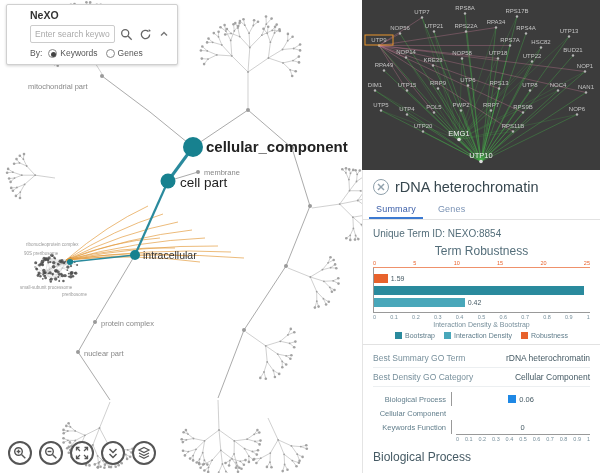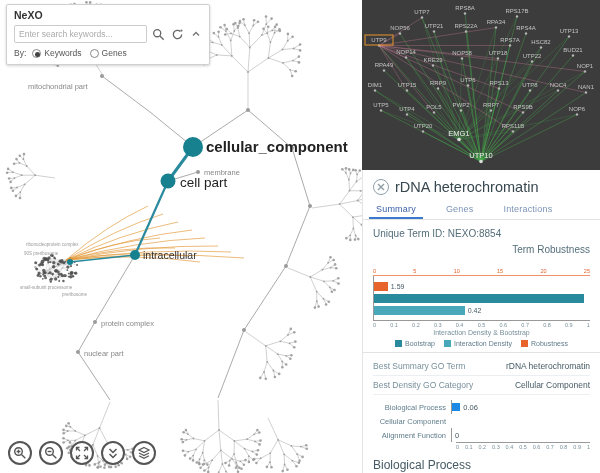--- a/index.html
+++ b/index.html
@@ -4,22 +4,22 @@
 <style>
   html,body{margin:0;padding:0;background:#fff;}
   *{box-sizing:border-box;font-family:"Liberation Sans","DejaVu Sans",sans-serif;}
   #app{position:relative;width:600px;height:473px;overflow:hidden;background:#fff;}
 
   
   #graph-area{position:absolute;left:0;top:0;width:362px;height:473px;background:#fff;overflow:hidden;}
   #tree-svg{position:absolute;left:0;top:0;}
 
   
-  #search-panel{position:absolute;left:6px;top:4px;width:204px;background:#fff;
-    border:1px solid #d0d0d0;border-radius:2px;box-shadow:0 1px 3px rgba(0,0,0,.18);z-index:5;}
+  #search-panel{position:absolute;left:6px;top:4px;width:172px;background:#fff;
+    border:1px solid #d0d0d0;border-radius:2px;box-shadow:0 1px 3px rgba(0,0,0,.18);z-index:5;padding-left:16px;}
   .sp-title{font-size:10.5px;font-weight:bold;color:#333;padding:4px 7px 2px;}
   .sp-row{display:flex;align-items:center;gap:3px;padding:2px 5px 3px 7px;}
   .sp-row input{flex:1;min-width:0;height:18px;border:1px solid #ccc;border-radius:2px;
     font-size:8.5px;padding:2px 4px;color:#444;outline:none;}
   .sp-row input::placeholder{color:#aaa;}
   .sp-icon{width:16px;height:16px;display:flex;align-items:center;justify-content:center;cursor:pointer;}
   .sp-row2{display:flex;align-items:center;gap:6px;padding:2px 7px 6px;font-size:8.5px;color:#555;}
   .radio-opt{display:flex;align-items:center;gap:3px;cursor:pointer;}
   .radio-dot{width:9px;height:9px;border:1px solid #888;border-radius:50%;display:inline-block;position:relative;background:#fff;}
   .radio-dot.sel::after{content:"";position:absolute;left:2px;top:2px;width:5px;height:5px;border-radius:50%;background:#444;}
@@ -33,47 +33,47 @@
   
   #network-panel{position:absolute;left:362px;top:0;width:238px;height:170px;background:#3c3c3c;overflow:hidden;}
 
   
   #detail-panel{position:absolute;left:362px;top:170px;width:238px;height:303px;background:#fff;
     border-left:1px solid #e4e4e4;overflow:hidden;}
   .dp-header{display:flex;align-items:center;gap:6px;padding:9px 10px 3px;}
   .dp-close{width:16px;height:16px;border:1.5px solid #8fa0ab;border-radius:50%;display:flex;
     align-items:center;justify-content:center;cursor:pointer;flex:0 0 auto;}
   .dp-title{font-size:14.5px;color:#37474f;}
-  .dp-tabs{display:flex;gap:16px;padding:2px 6px 0;border-bottom:1px solid #e2e2e2;text-align:center;}
+  .dp-tabs{display:flex;gap:8px;padding:2px 6px 0;border-bottom:1px solid #e2e2e2;text-align:center;}
   .dp-tab{font-size:9px;color:#7b93b5;padding:4px 7px 5px;cursor:pointer;letter-spacing:.2px;}
   .dp-tab.active{color:#3b5ea8;border-bottom:2px solid #3b79d1;padding-bottom:3px;}
   .dp-body{padding:5px 10px 0;}
   .dp-line{font-size:10px;color:#546e7a;margin:3px 0 2px;}
-  .rb-title{font-size:10px;color:#546e7a;text-align:right;margin:5px 0 13px;}
+  .rb-title{font-size:12px;color:#546e7a;text-align:center;margin:5px 0 2px;}
   .axis-flex{display:flex;justify-content:space-between;}
   .rb-top{color:#e8622c;font-size:5.5px;padding-bottom:1px;}
   .rb-topline{height:1px;background:#e8622c;opacity:.7;}
   .rb-bars{border-left:1px solid #999;padding:3px 0 3px 0;}
   .rb-row{display:flex;align-items:center;margin:2px 0;height:10px;}
   .rb-bar{height:9px;}
   .rb-val{font-size:7px;color:#455a64;margin-left:3px;}
   .rb-botline{height:1px;background:#999;}
   .rb-bottom{color:#78909c;font-size:5.5px;padding-top:1px;}
   .rb-xlabel{font-size:7px;color:#78909c;text-align:center;margin-top:1px;}
   .rb-legend{display:flex;justify-content:center;gap:9px;margin:4px 0 5px;}
   .lg-item{display:flex;align-items:center;gap:3px;font-size:7px;color:#607d8b;}
   .lg-sq{width:7px;height:7px;display:inline-block;}
   .dp-divider{height:1px;background:#e2e2e2;margin:2px -10px 4px;}
   .go-heading{font-size:12px;color:#455a64;margin:4px 0 3px;}
   .go-row{display:flex;justify-content:space-between;align-items:center;padding:4px 0;border-bottom:1px solid #eceff1;}
   .go-row .k{font-size:8.5px;color:#78909c;}
   .go-row .v{font-size:8.5px;color:#455a64;text-align:right;}
   .goc-row{display:flex;align-items:center;height:14px;}
   .goc-label{width:78px;text-align:right;padding-right:5px;font-size:7.5px;color:#607d8b;flex:0 0 auto;}
-  .goc-area{flex:1;display:flex;align-items:center;border-left:1px solid #999;height:14px;}
+  .goc-area{flex:1;display:flex;align-items:center;border-left:1px solid #999;height:14px;justify-content:center;}
   .goc-bar{height:8px;}
   .goc-val{font-size:7.5px;color:#455a64;margin-left:3px;}
   .goc-axis{margin-left:83px;border-top:1px solid #999;}
   .goc-ticks{color:#78909c;font-size:5.5px;padding-top:1px;}
   .bottom-heading{font-size:12px;color:#455a64;margin:8px 0 2px;}
 </style>
 </head>
 <body>
 
 <div id="app">
@@ -933,21 +933,20 @@
           <line x1="1" y1="1" x2="7" y2="7"></line>
             <line x1="7" y1="1" x2="1" y2="7"></line>
         </svg>
       </div>
       <div class="dp-title">rDNA heterochromatin</div>
     </div>
 
     <div class="dp-tabs" id="detail-tabs">
         <div class="dp-tab active">Summary</div>
         <div class="dp-tab">Genes</div>
-        <div class="dp-tab">Interactions</div>
       </div>
 
     <div class="dp-body">
       <div class="dp-line">
         <span>Unique Term ID:</span>
         <span>NEXO:8854</span>
       </div>
 
       <div class="rb-title">Term Robustness</div>
 
@@ -1024,21 +1023,21 @@
               <div class="goc-label">Biological Process</div>
               <div class="goc-area">
                 <div class="goc-bar" style="width: 6%; background: rgb(30, 136, 229);"></div>
                 <span class="goc-val">0.06</span>
               </div>
             </div>
             <div class="goc-row">
               <div class="goc-label">Cellular Component</div>
             </div>
             <div class="goc-row">
-              <div class="goc-label">Alignment Function</div>
+              <div class="goc-label">Keywords Function</div>
               <div class="goc-area">
                 <div class="goc-bar" style="width: 0%; background: rgb(30, 136, 229);"></div>
                 <span class="goc-val">0</span>
               </div>
             </div>
           </div>
         <div class="goc-axis">
             <div class="axis-flex goc-ticks" id="go-ticks">
               <span>0</span>
               <span>0.1</span>

